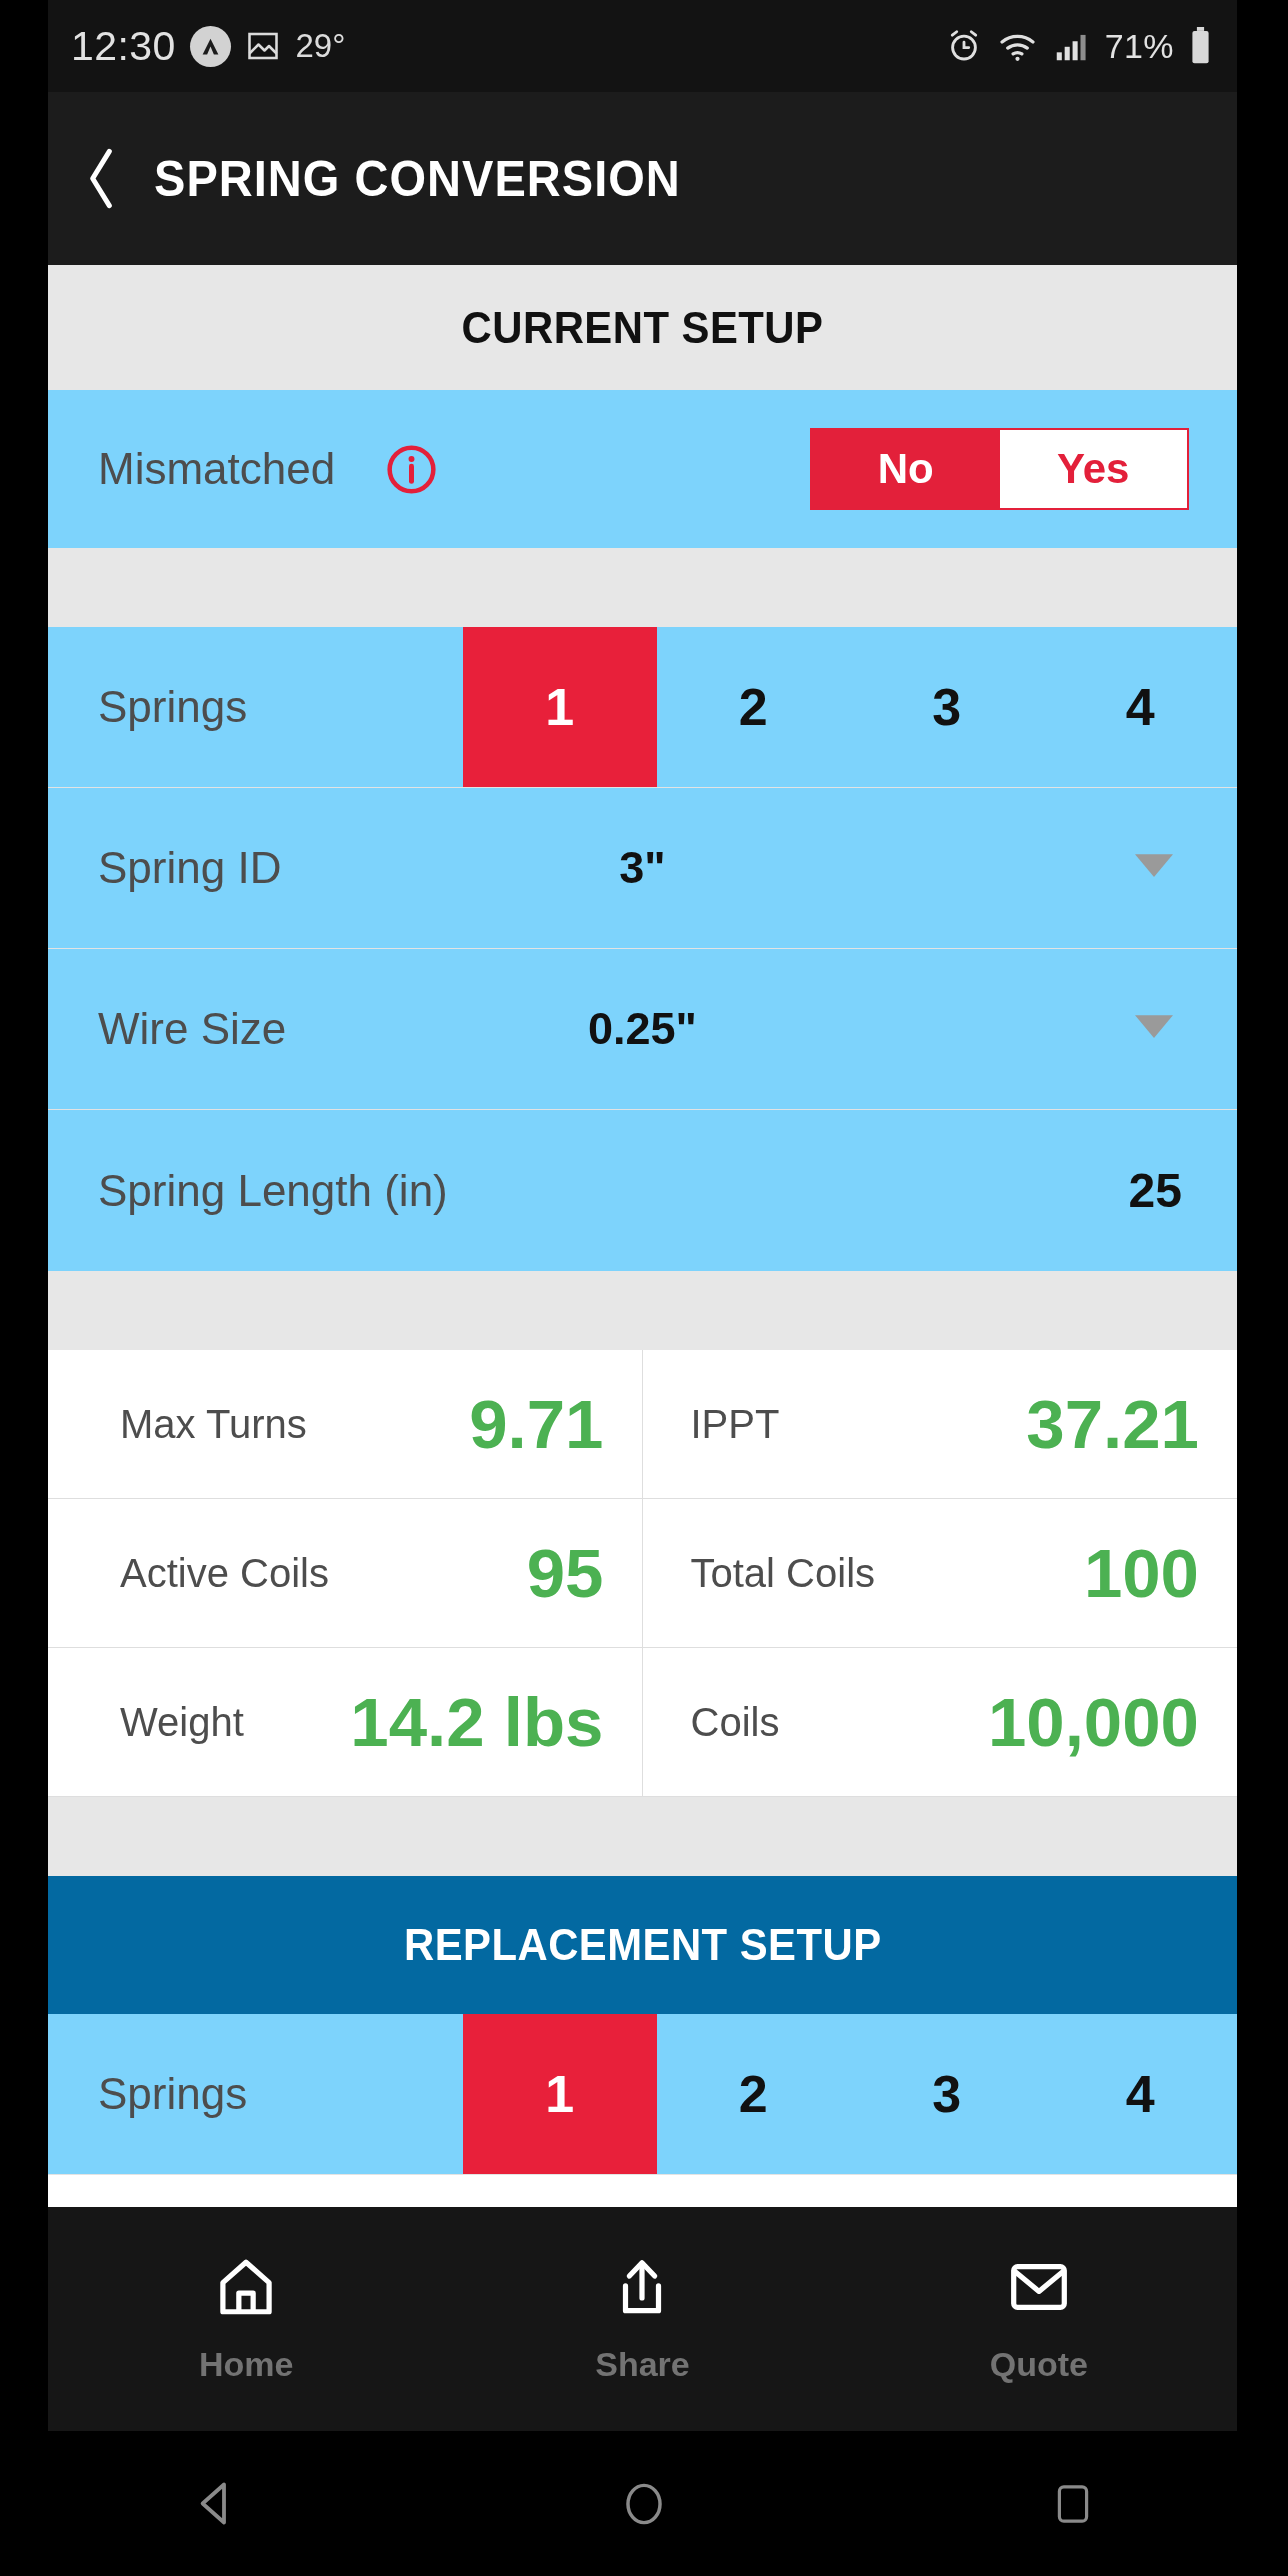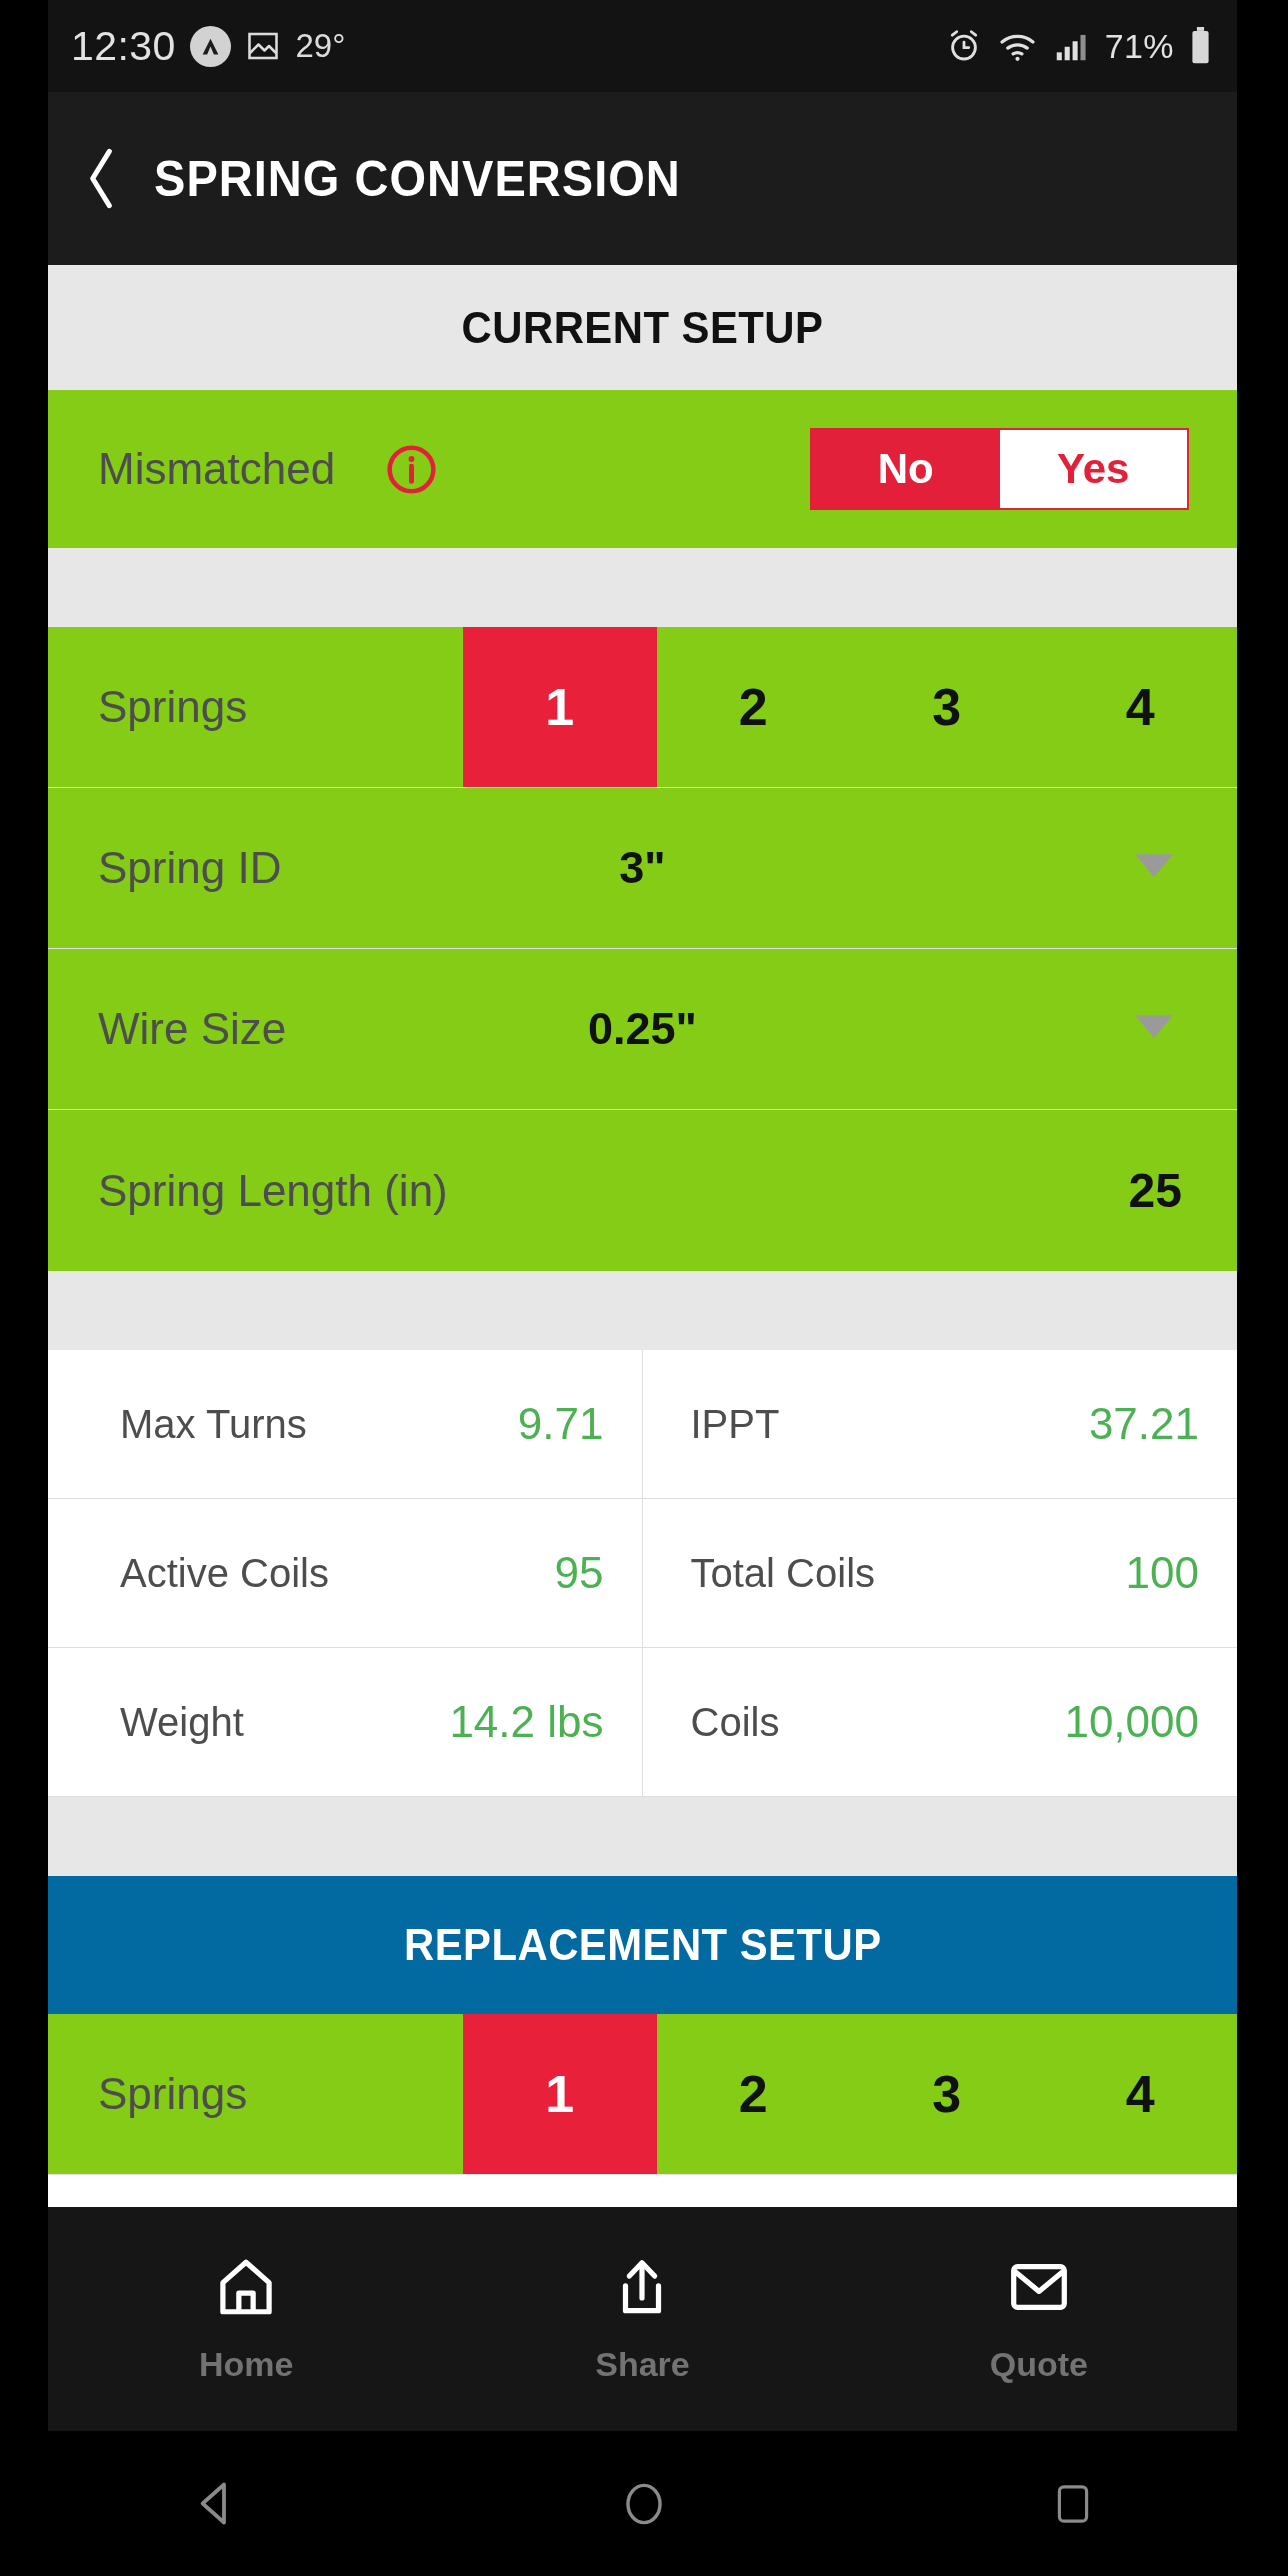--- a/index.html
+++ b/index.html
@@ -57,21 +57,21 @@
   .section-head .txt{
     font-size:45px; font-weight:700; color:#111; letter-spacing:0.5px;
     transform:scaleX(.93);
   }
   .section-head.green{ background:#0369a1; height:138px; }
   .section-head.green .txt{ color:#fff; }
 
   .gap{ height:79px; background:#e7e7e7; }
 
   .row{
-    height:161px; background:#84cc16; display:flex; align-items:center;
+    height:161px; background:#7dd3fc; display:flex; align-items:center;
     border-bottom:1.8px solid #e3e3e3; position:relative;gap:18px;
   }
   .row.no-border{ border-bottom:none; }
   .lbl{
     font-size:44px; color:#4d4d4d; padding-left:50px; white-space:nowrap;
   }
 
   
   .row-mismatch{ height:158px; border-bottom:none; }
   .info-icon{ margin-left:30px; display:flex; align-items:center; }
@@ -111,21 +111,21 @@
 
   
   .grid{ display:flex; flex-wrap:wrap; }
   .cell{
     width:50%; height:149px; display:flex; align-items:center;
     border-bottom:1.8px solid #dedede; background:#fff; position:relative;
   }
   .cell.left{ border-right:1.8px solid #dedede;padding-left:24px; }
   .cell .c-lbl{ font-size:40px; color:#4d4d4d; padding-left:48px; white-space:nowrap; }
   .cell .c-val{
-    position:absolute; right:38px; font-size:44px; font-weight:400; color:#4cb152;
+    position:absolute; right:38px; font-size:69px; font-weight:700; color:#4cb152;
     white-space:nowrap;
   }
 
   
   .bottomnav{
     position:absolute; left:48px; top:2207px; width:1189px; height:224px;
     background:#161616; display:flex; align-items:center;
   }
   .navitem{
     flex:1; display:flex; flex-direction:column; align-items:center; justify-content:center;

